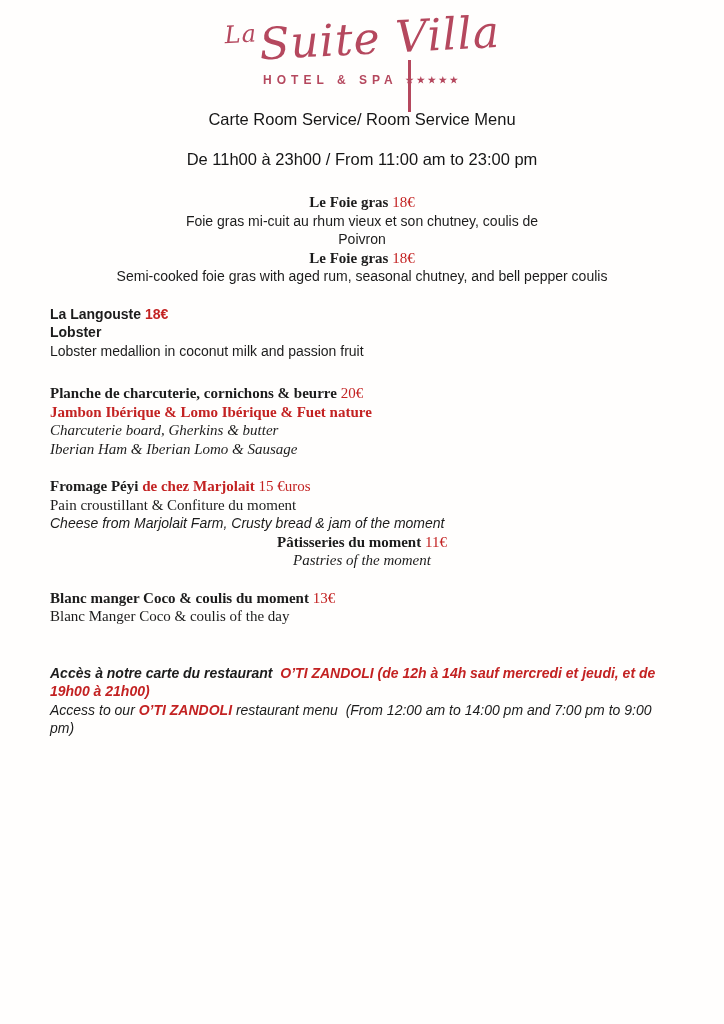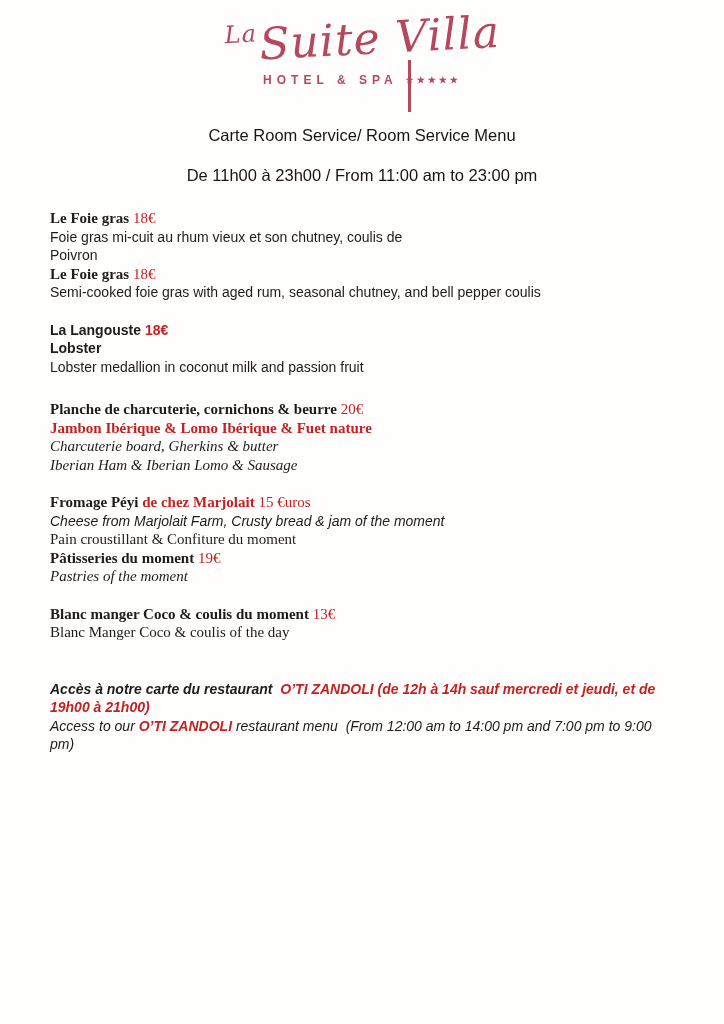--- a/index.html
+++ b/index.html
@@ -60,42 +60,41 @@
     position:absolute;
     left:calc(50% + 46px);
     top:60px;
     width:3px;
     height:52px;
     background:var(--logo);
   }
 
   
   .title{
-    margin-top:16px;
     text-align:center;
     font-size:16.5px;
     color:#161616;
   }
   .hours{
     margin-top:21px;
     text-align:center;
     font-size:16.5px;
     color:#161616;
   }
 
   
   .menu{
     margin:24px 50px 0 50px;
     font-size:14px;
   }
   .block{display:block;}
   .g0{margin-top:0;}
   .g1{margin-top:19px;}
   .g2{margin-top:24px;}
-  .g3{}
+  .g3{text-align:center;}
   .g4{margin-top:38px;}
   .line{
     line-height:18.5px;
     white-space:pre-wrap;
     font-size:14px;
   }
   .run{color:inherit;}
   .b{font-weight:bold;}
   .i{font-style:italic;}
   .r{color:var(--accent);}
@@ -138,25 +137,25 @@
         <p class="line"><span class="run">Lobster medallion in coconut milk and passion fruit</span></p>
       </div>
       <div class="block g2">
         <p class="line"><span class="run b sf">Planche de charcuterie, cornichons &amp; beurre </span><span class="run r sf">20€</span></p>
         <p class="line"><span class="run b r sf">Jambon Ibérique &amp; Lomo Ibérique &amp; Fuet nature</span></p>
         <p class="line"><span class="run i sf">Charcuterie board, Gherkins &amp; butter</span></p>
         <p class="line"><span class="run i sf">Iberian Ham &amp; Iberian Lomo &amp; Sausage</span></p>
       </div>
       <div class="block g1">
         <p class="line"><span class="run b sf">Fromage Péyi </span><span class="run b r sf">de chez Marjolait</span><span class="run r sf"> 15 €uros</span></p>
+        <p class="line"><span class="run sf">Pain croustillant &amp; Confiture du moment</span></p>
         <p class="line"><span class="run i">Cheese from Marjolait Farm, Crusty bread &amp; jam of the moment</span></p>
-        <p class="line"><span class="run sf">Pain croustillant &amp; Confiture du moment</span></p>
       </div>
       <div class="block g3">
-        <p class="line"><span class="run b sf">Pâtisseries du moment </span><span class="run r sf">19€</span></p>
+        <p class="line"><span class="run b sf">Pâtisseries du moment </span><span class="run r sf">11€</span></p>
         <p class="line"><span class="run i sf">Pastries of the moment</span></p>
       </div>
       <div class="block g1">
         <p class="line"><span class="run b sf">Blanc manger Coco &amp; coulis du moment </span><span class="run r sf">13€</span></p>
         <p class="line"><span class="run sf">Blanc Manger Coco &amp; coulis of the day</span></p>
       </div>
       <div class="block g4">
         <p class="line"><span class="run b i">Accès à notre carte du restaurant  </span><span class="run b i r">O’TI ZANDOLI (de 12h à 14h sauf mercredi et jeudi, et de 19h00 à 21h00)</span></p>
         <p class="line"><span class="run i">Access to our </span><span class="run b i r">O’TI ZANDOLI</span><span class="run i"> restaurant menu  (From 12:00 am to 14:00 pm and 7:00 pm to 9:00 pm)</span></p>
       </div>

